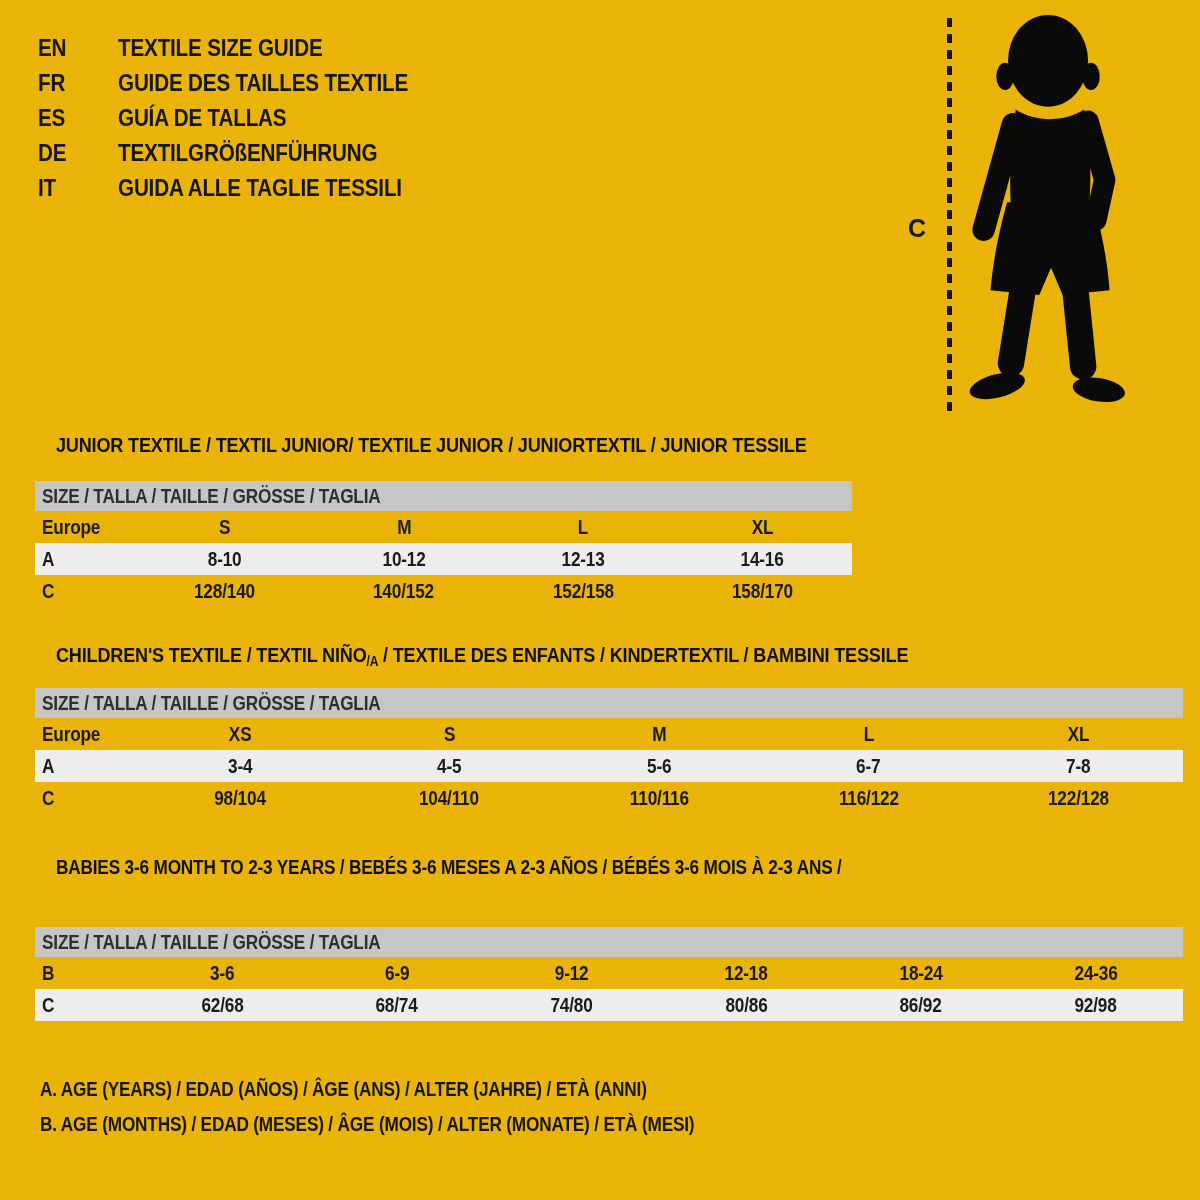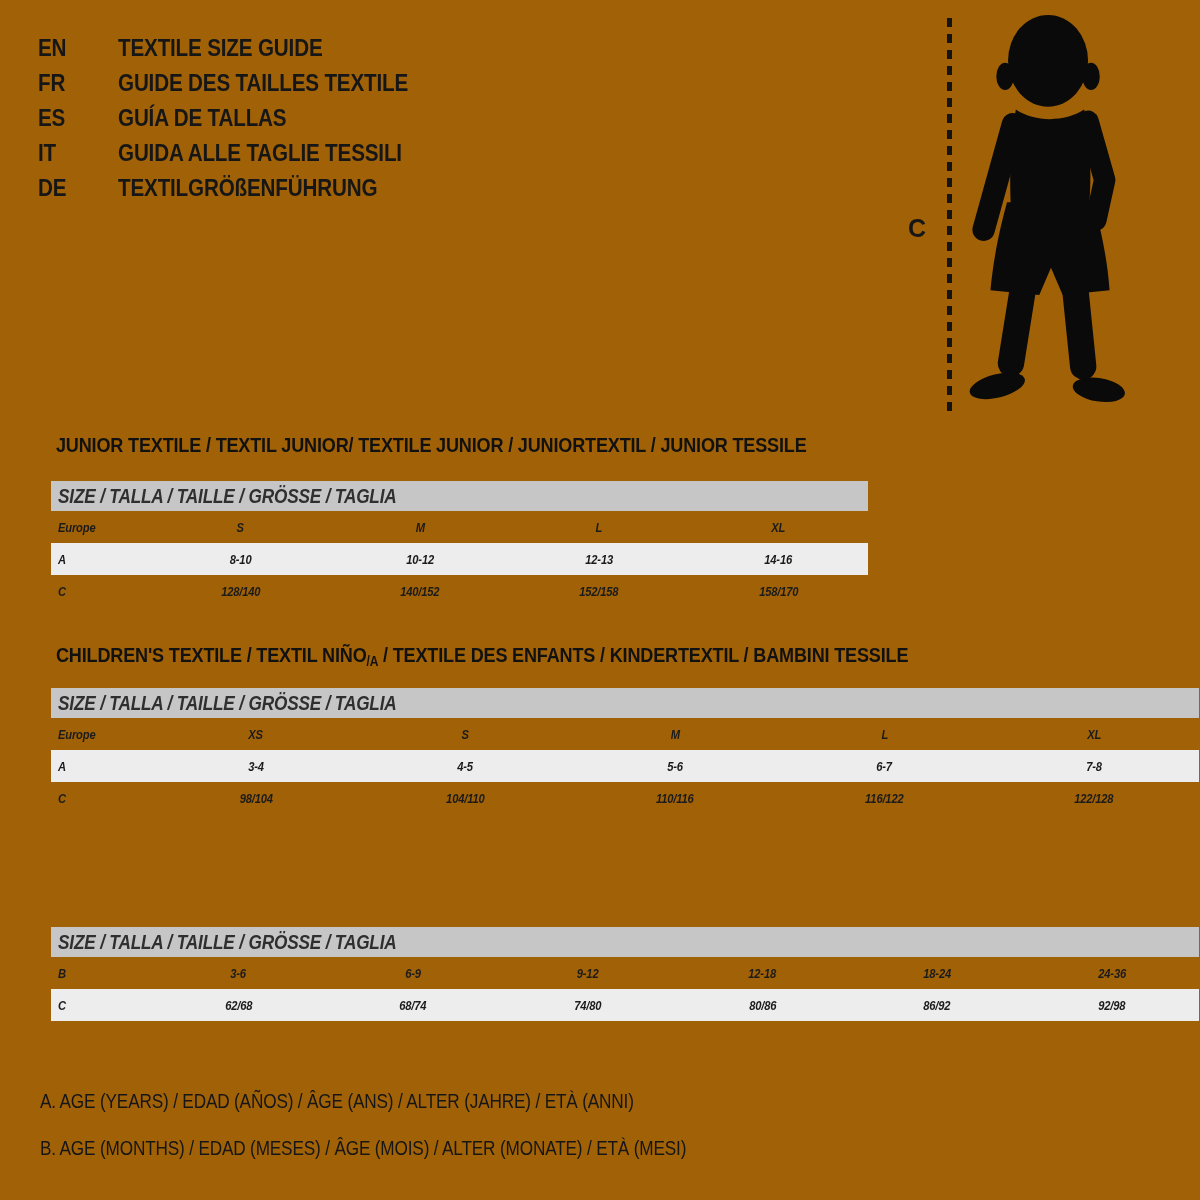--- a/index.html
+++ b/index.html
@@ -1,20 +1,20 @@
 <!DOCTYPE html>
 <html><head>
 <meta charset="utf-8">
 <style>
   html, body { margin: 0; padding: 0; background: #ffffff; }
   .page {
     position: relative;
     width: 1200px;
     height: 1200px;
-    background: #a16207;
+    background: #eab308;
     font-family: "Liberation Sans", sans-serif;
     color: #161616;
     overflow: hidden;
   }
   
   .cnd  { display: inline-block; white-space: nowrap; transform: scaleX(0.86); transform-origin: 0 50%; letter-spacing: -0.2px; }
   .cndc { display: inline-block; white-space: nowrap; transform: scaleX(0.86); transform-origin: 50% 50%; letter-spacing: -0.2px; }
 
   
   .langs { position: absolute; left: 38px; top: 30px; }
@@ -28,59 +28,59 @@
   }
   .measure-label { position: absolute; left: 908px; top: 214px; font-size: 25px; font-weight: 700; }
   .figure-svg { position: absolute; left: 960px; top: 12px; width: 180px; height: 410px; }
 
   
   .sec-title { position: absolute; left: 56px; font-size: 21px; font-weight: 700; color: #111; }
   .sec-title .sub { font-size: 14px; vertical-align: -4px; font-weight: 700; }
   .babies-title { line-height: 33px; font-size: 20px; }
 
   
-  .tbl { position: absolute; left: 51px; font-style: italic; }
+  .tbl { position: absolute; left: 35px; }
   .tbl-bar {
     height: 30px; background: #c6c6c6; display: flex; align-items: center;
     padding-left: 7px; font-size: 20px; font-weight: 700; color: #2f2f2f; box-sizing: border-box;
   }
-  .trow { display: flex; height: 32px; align-items: center; font-size: 13px; font-weight: 700; color: #1b1b1b; }
+  .trow { display: flex; height: 32px; align-items: center; font-size: 20px; font-weight: 700; color: #1b1b1b; }
   .trow.shaded { background: #ededed; }
   .tlabel { width: 100px; padding-left: 7px; box-sizing: border-box; }
   .tcell { flex: 1 1 0; text-align: center; }
 
   
   .legend { position: absolute; left: 40px; top: 1072px; }
-  .legend-line { height: 35px; display: flex; align-items: center; font-size: 20px; font-weight: 400; margin-top: 12px; }
+  .legend-line { height: 35px; display: flex; align-items: center; font-size: 20px; font-weight: 700; }
 </style>
 </head>
 <body>
 
 <div class="page">
 
   <div class="langs">
     <div class="lang-row">
       <span class="lang-code cnd">EN</span>
       <span class="cnd">TEXTILE SIZE GUIDE</span>
     </div>
     <div class="lang-row">
       <span class="lang-code cnd">FR</span>
       <span class="cnd">GUIDE DES TAILLES TEXTILE</span>
     </div>
     <div class="lang-row">
       <span class="lang-code cnd">ES</span>
       <span class="cnd">GUÍA DE TALLAS</span>
     </div>
     <div class="lang-row">
+      <span class="lang-code cnd">DE</span>
+      <span class="cnd">TEXTILGRÖßENFÜHRUNG</span>
+    </div>
+    <div class="lang-row">
       <span class="lang-code cnd">IT</span>
       <span class="cnd">GUIDA ALLE TAGLIE TESSILI</span>
-    </div>
-    <div class="lang-row">
-      <span class="lang-code cnd">DE</span>
-      <span class="cnd">TEXTILGRÖßENFÜHRUNG</span>
     </div>
   </div>
 
   <div class="measure-line"></div>
   <div class="measure-label">C</div>
   <svg class="figure-svg" viewBox="0 0 180 420" xmlns="http://www.w3.org/2000/svg">
     <g fill="#0a0a0a" stroke="none">
       <ellipse cx="88" cy="50" rx="41" ry="47"></ellipse>
       <ellipse cx="44" cy="66" rx="9" ry="14"></ellipse>
       <ellipse cx="132" cy="66" rx="9" ry="14"></ellipse>
@@ -154,20 +154,21 @@
       <span class="tlabel"><span class="cnd">C</span></span>
       <span class="tcell"><span class="cndc">98/104</span></span>
       <span class="tcell"><span class="cndc">104/110</span></span>
       <span class="tcell"><span class="cndc">110/116</span></span>
       <span class="tcell"><span class="cndc">116/122</span></span>
       <span class="tcell"><span class="cndc">122/128</span></span>
     </div>
   </div>
 
   <div class="sec-title babies-title" style="top:851px;">
+    <div><span class="cnd">BABIES 3-6 MONTH TO 2-3 YEARS / BEBÉS 3-6 MESES A 2-3 AÑOS / BÉBÉS 3-6 MOIS À 2-3 ANS /</span></div>
   </div>
   <div class="tbl" style="top:927px; width:1148px;">
     <div class="tbl-bar">
       <span class="cnd">SIZE / TALLA / TAILLE / GRÖSSE / TAGLIA</span>
     </div>
     <div class="trow">
       <span class="tlabel"><span class="cnd">B</span></span>
       <span class="tcell"><span class="cndc">3-6</span></span>
       <span class="tcell"><span class="cndc">6-9</span></span>
       <span class="tcell"><span class="cndc">9-12</span></span>

